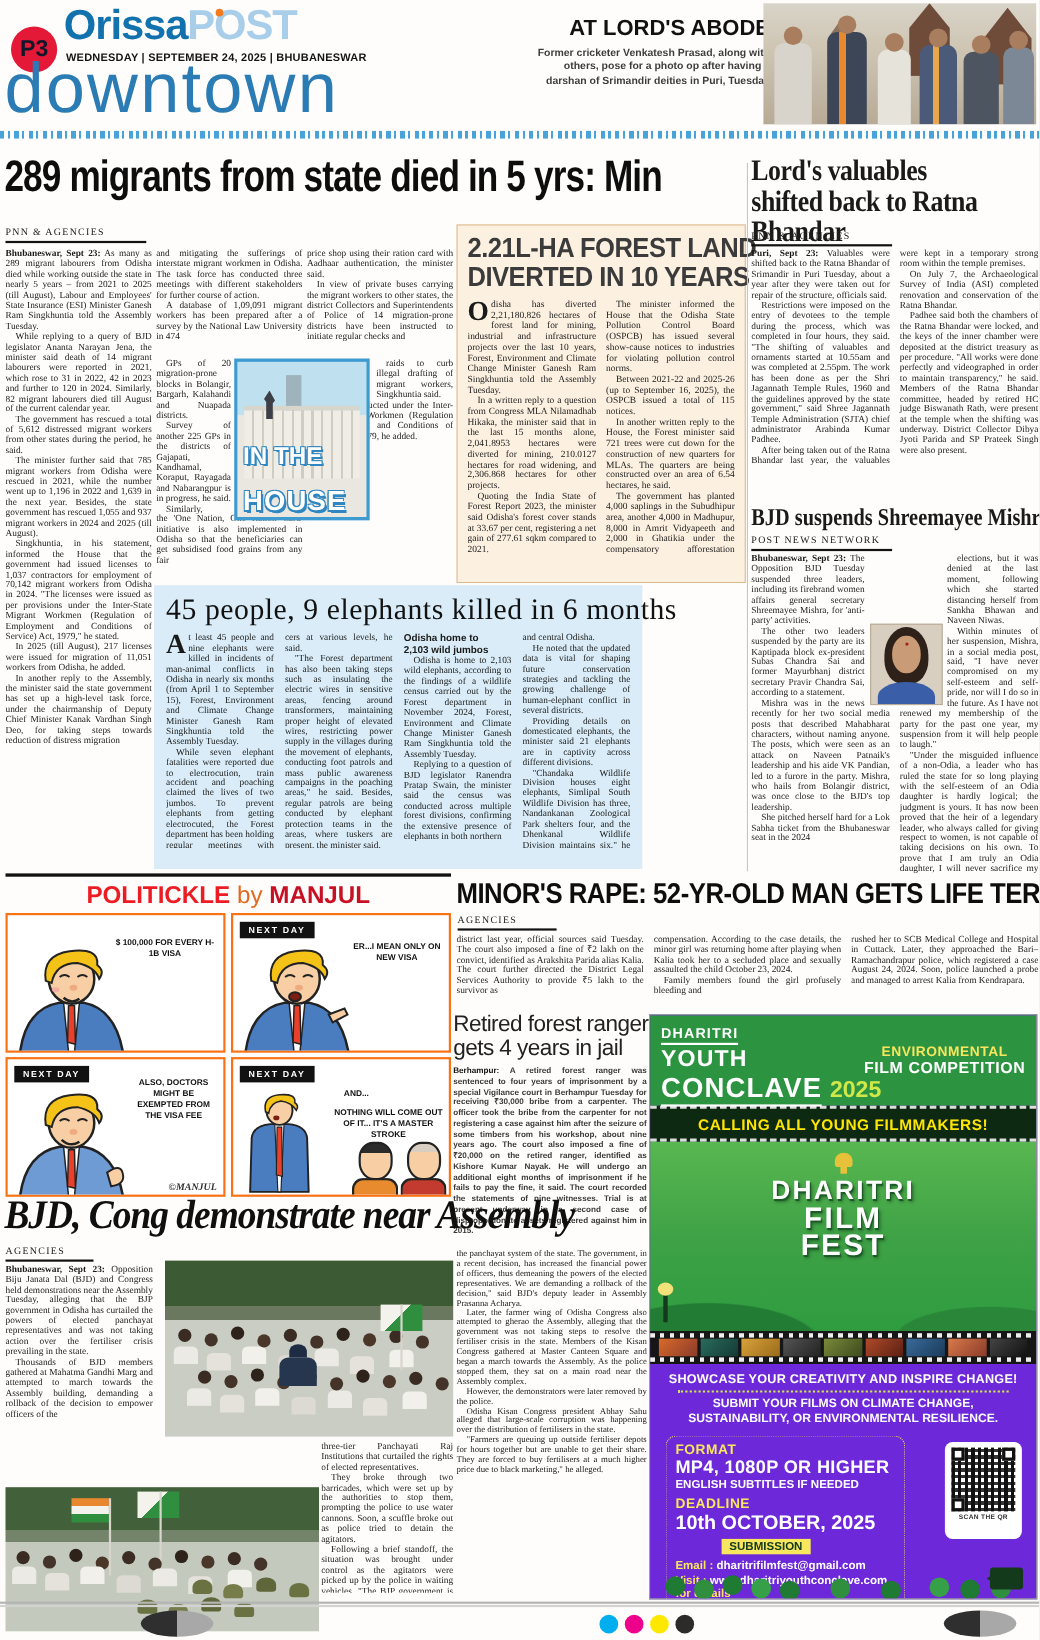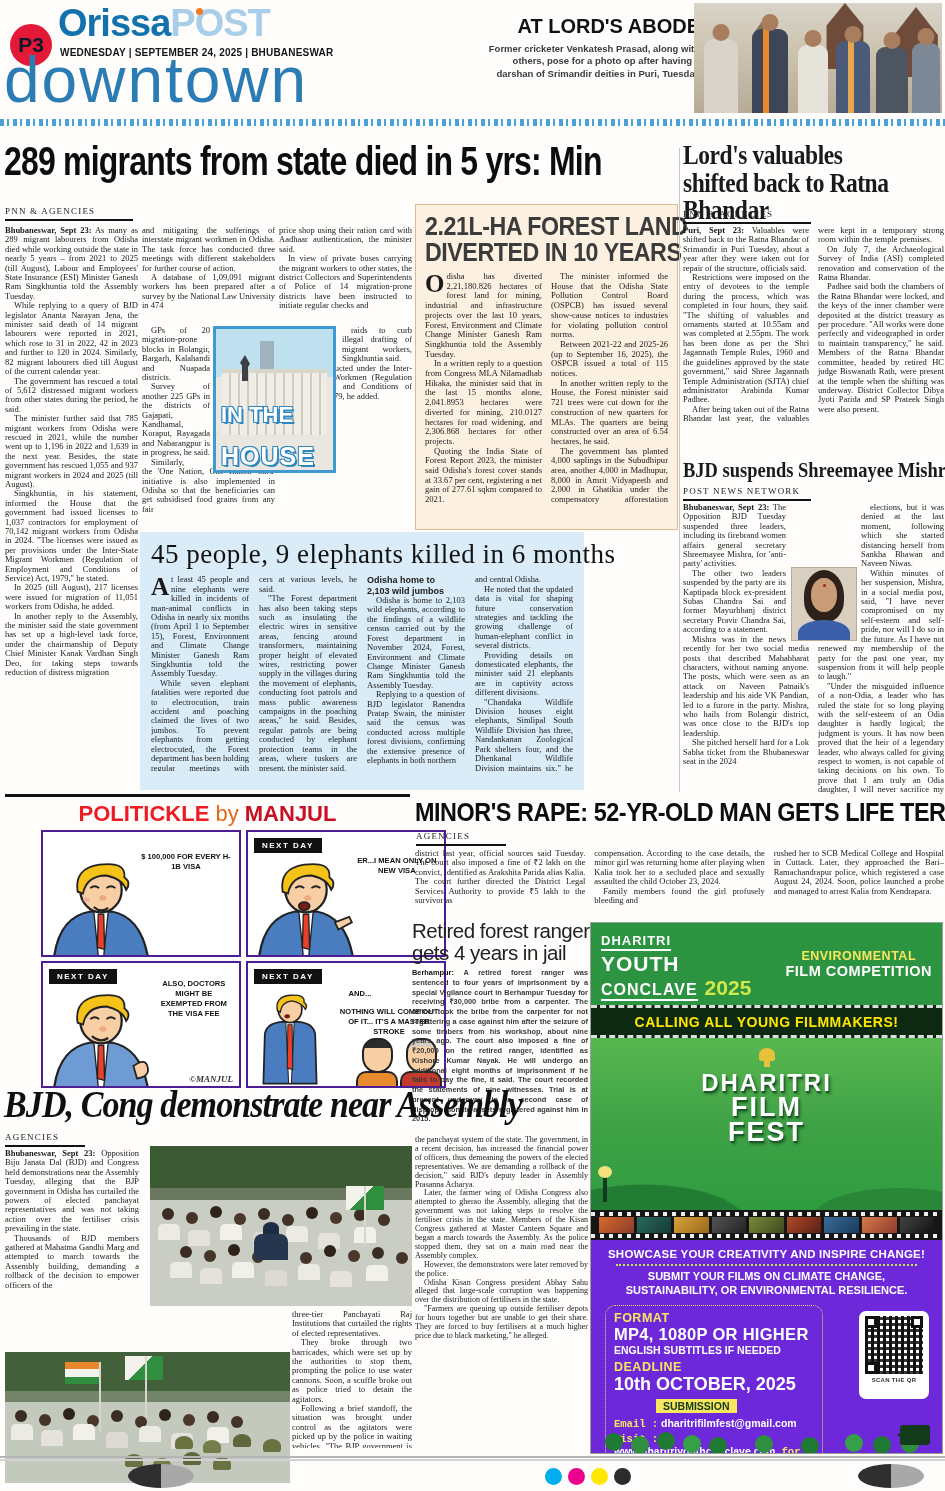--- a/index.html
+++ b/index.html
@@ -77,21 +77,21 @@
   
   .eleph{left:140px;top:532px;width:444px;height:258px;background:#d9ecf7;box-sizing:border-box;padding:6px 11px;}
   .eleph-hl{font:normal 27px/1.2 "Liberation Serif",serif;letter-spacing:.5px;color:#121212;white-space:nowrap;}
   .eleph-cols{display:flex;gap:10px;margin-top:5px;height:196px;}
   .eleph-col{flex:1;overflow:hidden;}
   .subhead{font:bold 9px/1.15 "Liberation Sans",sans-serif;margin-bottom:2px;text-indent:0!important;}
   
   .cart-bar{left:5px;top:794px;width:405px;height:3px;background:#111;}
   .cart-title{left:5px;top:801px;width:405px;text-align:center;font:bold 22px "Liberation Sans",sans-serif;white-space:nowrap;}
   .cart-title .t{color:#ed1c24;}.cart-title .y{color:#e06a1f;font-weight:normal;}.cart-title .m{color:#c81025;}
-  .panel{background:#fff;border:2px solid #4c1d95;box-sizing:border-box;overflow:hidden;margin-left:36px;}
+  .panel{background:#fff;border:2px solid #f97316;box-sizing:border-box;overflow:hidden;}
   .nextday{position:absolute;top:6px;left:6px;background:#111;color:#fff;font:bold 8px "Liberation Sans",sans-serif;
     padding:3px 8px;letter-spacing:1.5px;}
   .speech{position:absolute;font:bold 7.6px/1.3 "Liberation Sans",sans-serif;text-align:center;color:#111;}
   .sig{position:absolute;right:6px;bottom:2px;font:italic bold 9px "Liberation Serif",serif;color:#333;}
   .trump{position:absolute;bottom:-2px;left:4px;width:108px;height:100px;}
   .trump.sm{width:84px;left:0;}
   .bystander{position:absolute;bottom:0;width:42px;height:48px;}
   .bhead{width:27px;height:31px;margin:0 auto;border:2px solid #222;border-radius:42% 42% 46% 46%;
     background:linear-gradient(180deg,#2b2b2b 0 26%,#f8cfa4 26%);}
   .bbody{position:absolute;bottom:-2px;left:0;right:0;height:15px;border:2px solid #222;border-bottom:none;border-radius:10px 10px 0 0;}
@@ -103,21 +103,21 @@
   
   .ranger-h{left:412px;top:920px;width:178px;font:400 20.5px/1.08 "Liberation Sans",sans-serif;color:#222;letter-spacing:-.5px;}
   .ranger-b{left:412px;top:968px;width:176px;font:bold 7.4px/1.32 "Liberation Sans",sans-serif;color:#3a3a3a;text-align:justify;}
   .ranger-b b{color:#111;}
   
   .ad{left:590px;top:922px;width:353px;height:532px;border:1px solid #98a398;box-sizing:border-box;
     background:#6d28d9;overflow:hidden;font-family:"Liberation Sans",sans-serif;}
   .ad-head{position:relative;height:82px;background:#2c9340;padding:8px 10px;box-sizing:border-box;color:#fff;}
   .ad-brand{display:inline-block;font-weight:bold;font-size:13px;border-bottom:2px solid #fff;padding-bottom:1px;letter-spacing:1px;}
   .ad-l1{font-weight:bold;font-size:21px;letter-spacing:1px;margin-top:1px;}
-  .ad-l2{font-weight:bold;font-size:16px;letter-spacing:1px;border-bottom:2px solid #fff;display:inline-block;}
+  .ad-l2{font-weight:bold;font-size:25px;letter-spacing:1px;border-bottom:2px solid #fff;display:inline-block;}
   .ad-year{font-weight:bold;font-size:21px;color:#cfe84a;margin-left:7px;}
   .ad-right{position:absolute;right:10px;top:26px;text-align:center;}
   .ad-r1{color:#f7e65e;font-weight:bold;font-size:12.5px;letter-spacing:.5px;}
   .ad-r2{color:#fff;font-weight:bold;font-size:14.5px;letter-spacing:.5px;}
   .ad-banner{height:27px;background:#0d2912;border-top:3px dashed #ddd;border-bottom:3px dashed #ddd;
     display:flex;align-items:center;justify-content:center;color:#ffe600;font-weight:bold;font-size:14px;letter-spacing:.5px;}
   .ad-hero{position:relative;height:172px;background:
     radial-gradient(90% 70% at 15% 108%,#237c34 0 32%,transparent 33%),
     radial-gradient(80% 55% at 88% 104%,#2a8739 0 30%,transparent 31%),
     linear-gradient(180deg,#58b750 0%,#3fa246 50%,#2f9c40 100%);}
@@ -137,21 +137,21 @@
   .ad-show{margin:8px 6px 0;text-align:center;color:#fff;font-weight:bold;font-size:11.5px;letter-spacing:.2px;}
   .ad-dots{width:86%;margin:4px auto 3px;border-top:2px dotted #cfe84a;}
   .ad-sub{text-align:center;color:#fff;font-weight:bold;font-size:11px;line-height:1.3;}
   .ad-info{position:relative;margin:7px 0 0 14px;width:218px;border:1.5px dotted #e8e06a;border-radius:10px;padding:5px 8px;box-sizing:border-box;}
   .lab{color:#f7e65e;font-weight:bold;font-size:12.5px;letter-spacing:.5px;}
   .val-big{color:#fff;font-weight:bold;font-size:16.5px;letter-spacing:.3px;}
   .val-med{color:#fff;font-weight:bold;font-size:10.5px;}
   .val-dl{color:#fff;font-weight:bold;font-size:18px;}
   .chip{display:inline-block;background:#f7e65e;color:#143a1c;font-weight:bold;font-size:10.5px;padding:1px 7px;margin:4px 0 2px 42px;}
   .mail{font-weight:bold;font-size:10.5px;color:#fff;margin-top:2px;}
-  .mail .lab2{color:#f7e65e;font-family:Liberation Mono, monospace;}
+  .mail .lab2{color:#f7e65e;}
   .qrbox{position:absolute;right:13px;top:388px;width:70px;height:88px;background:#fff;border-radius:7px;padding:5px;box-sizing:border-box;text-align:center;}
   .qr{position:relative;width:58px;height:58px;margin:0 auto;background:
     repeating-linear-gradient(0deg,rgba(17,17,17,.85) 0 3px,transparent 3px 6px),
     repeating-linear-gradient(90deg,#111 0 3px,#fff 3px 6px);}
   .fder{position:absolute;width:12px;height:12px;border:3px solid #111;background:#fff;box-sizing:border-box;}
   .qr-cap{font:bold 6px "Liberation Sans",sans-serif;color:#333;margin-top:3px;letter-spacing:.3px;}
   .trees{position:absolute;bottom:2px;left:14px;width:18px;height:18px;border-radius:50%;background:#1f7a33;
     box-shadow:26px 3px 0 #2f8f3e,52px -1px 0 #1f7a33,78px 2px 0 #35a047,104px 4px 0 #1f7a33,150px 2px 0 #2f8f3e,
     196px 4px 0 #1f7a33,240px 1px 0 #35a047,268px 3px 0 #1f7a33,296px 2px 0 #2f8f3e;}
   .camera{position:absolute;right:12px;bottom:8px;width:30px;height:20px;background:#143a1c;border-radius:3px;}

